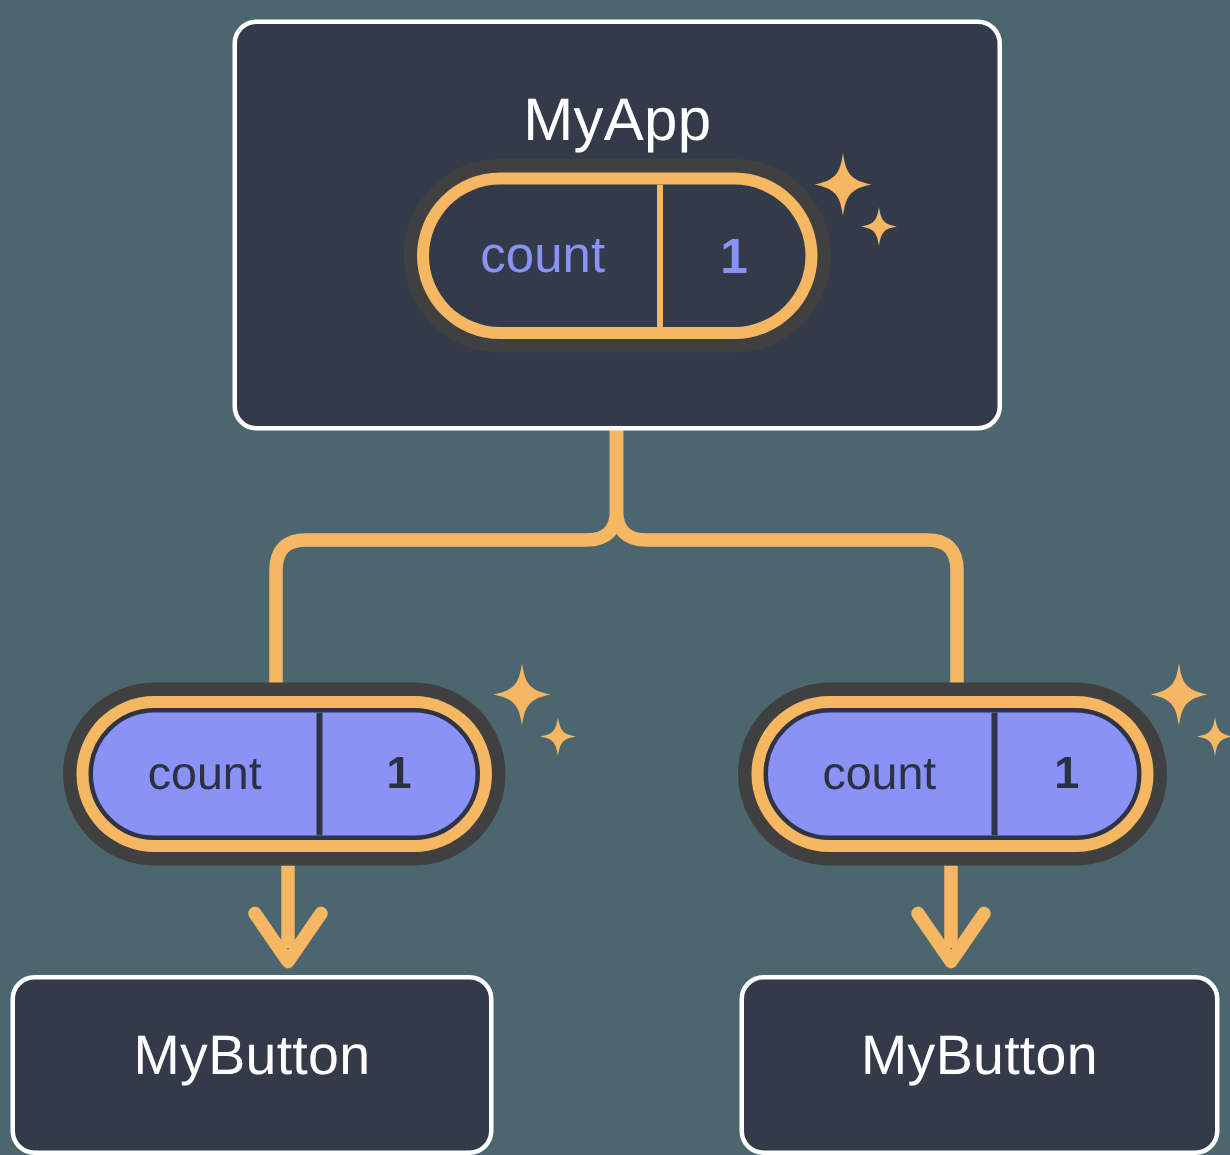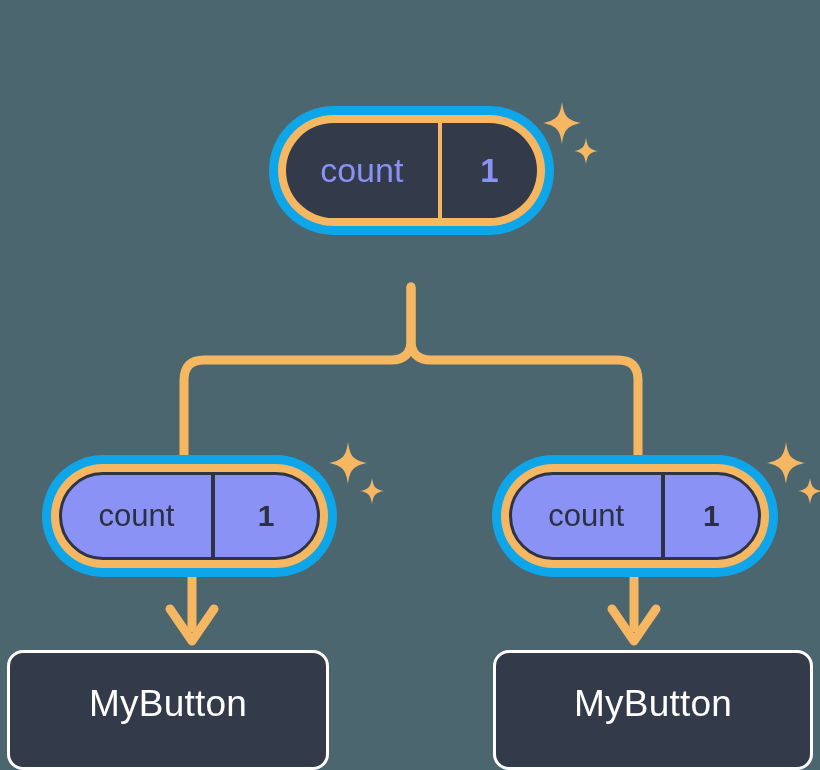--- a/index.html
+++ b/index.html
@@ -50,21 +50,21 @@
   #box-btn-left  { left: 7px;   top: 650px; width: 322px; height: 120px; border-radius: 16px; }
   #box-btn-right { left: 493px; top: 650px; width: 320px; height: 120px; border-radius: 16px; }
   #box-btn-left .comp-title,
   #box-btn-right .comp-title { top: 30px; font-size: 37px; }
 
   
   .pill {
     position: absolute;
     box-sizing: border-box;
     border-radius: 999px;
-    background: #0ea5e9;          
+    background: #404040;          
     padding: 9px;
     display: flex;
   }
   .pill-inner {
     flex: 1;
     box-sizing: border-box;
     border-radius: 999px;
     background: #f6b762;          
     padding: 8px;
     display: flex;
@@ -118,20 +118,23 @@
     <path d="M411,287 L411,340 Q411,360 391,360 L204,360 Q184,360 184,380 L184,455" fill="none" stroke="#f6b762" stroke-width="9" stroke-linecap="round"></path>
     <path d="M411,287 L411,340 Q411,360 431,360 L618,360 Q638,360 638,380 L638,455" fill="none" stroke="#f6b762" stroke-width="9" stroke-linecap="round"></path>
 
     <line x1="192" y1="577" x2="192" y2="632" stroke="#f6b762" stroke-width="9"></line>
     <path d="M170,609 L192,641 L214,609" fill="none" stroke="#f6b762" stroke-width="9" stroke-linecap="round" stroke-linejoin="round"></path>
 
     <line x1="634" y1="577" x2="634" y2="632" stroke="#f6b762" stroke-width="9"></line>
     <path d="M612,609 L634,641 L656,609" fill="none" stroke="#f6b762" stroke-width="9" stroke-linecap="round" stroke-linejoin="round"></path>
   </svg>
 
+  <div id="box-myapp" class="comp-box">
+    <div class="comp-title">MyApp</div>
+  </div>
 
   <div id="pill-myapp" class="pill pill-dark">
     <div class="pill-inner">
       <div class="pill-core">
         <div class="pill-key">count</div>
         <div class="pill-val">1</div>
       </div>
     </div>
   </div>
 

